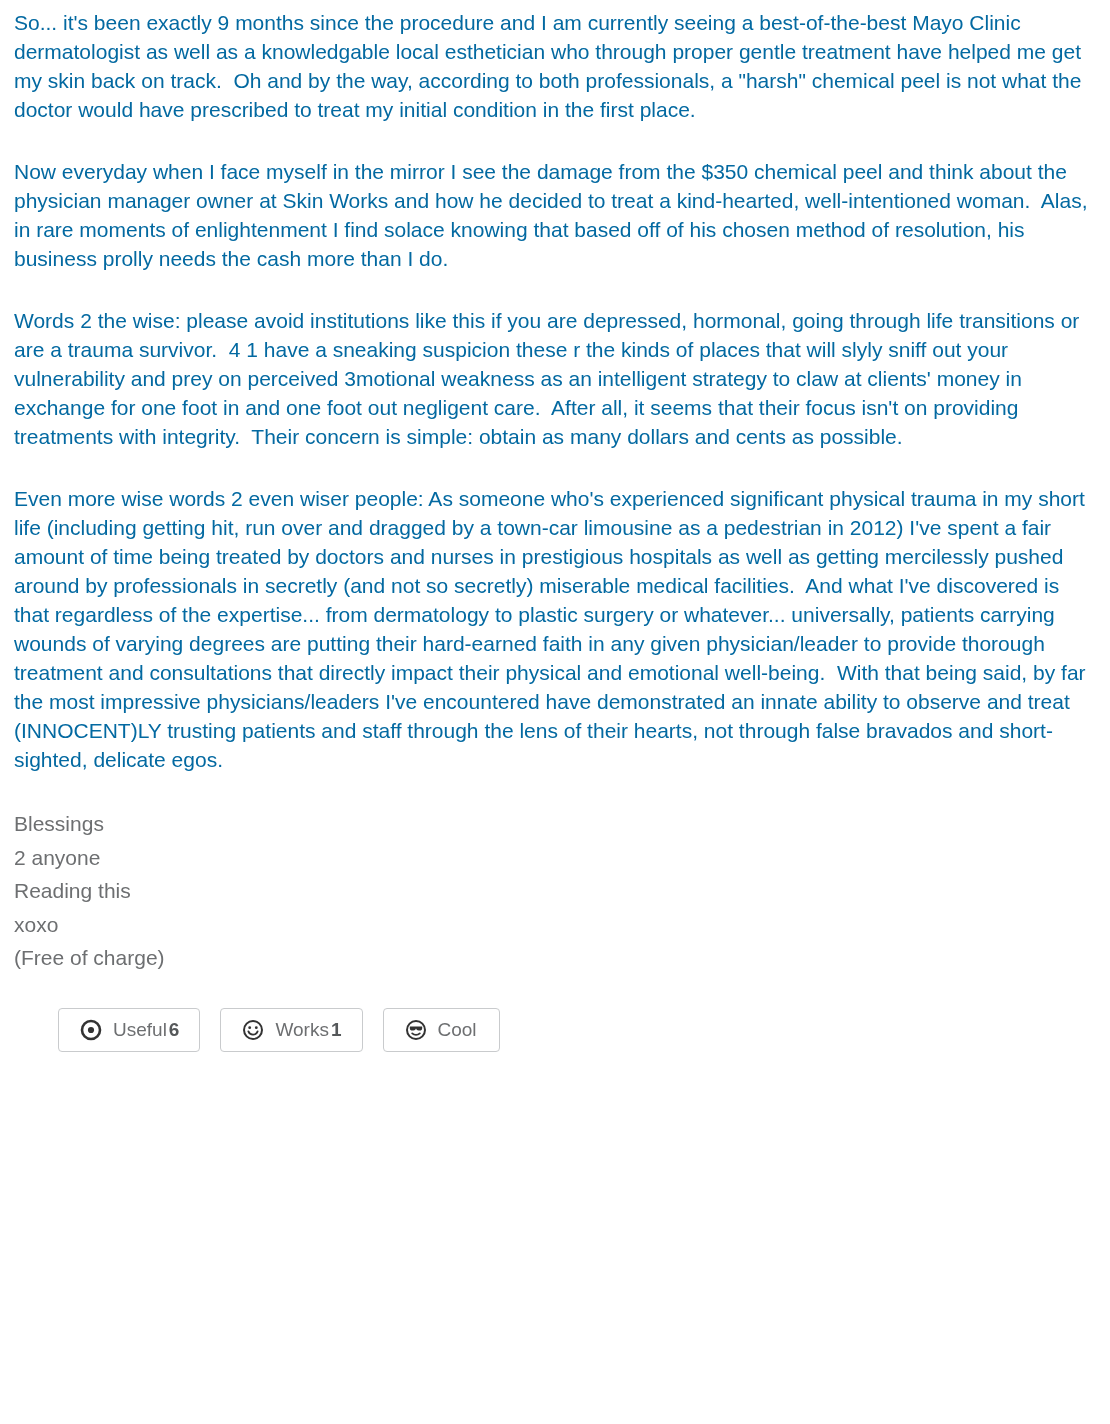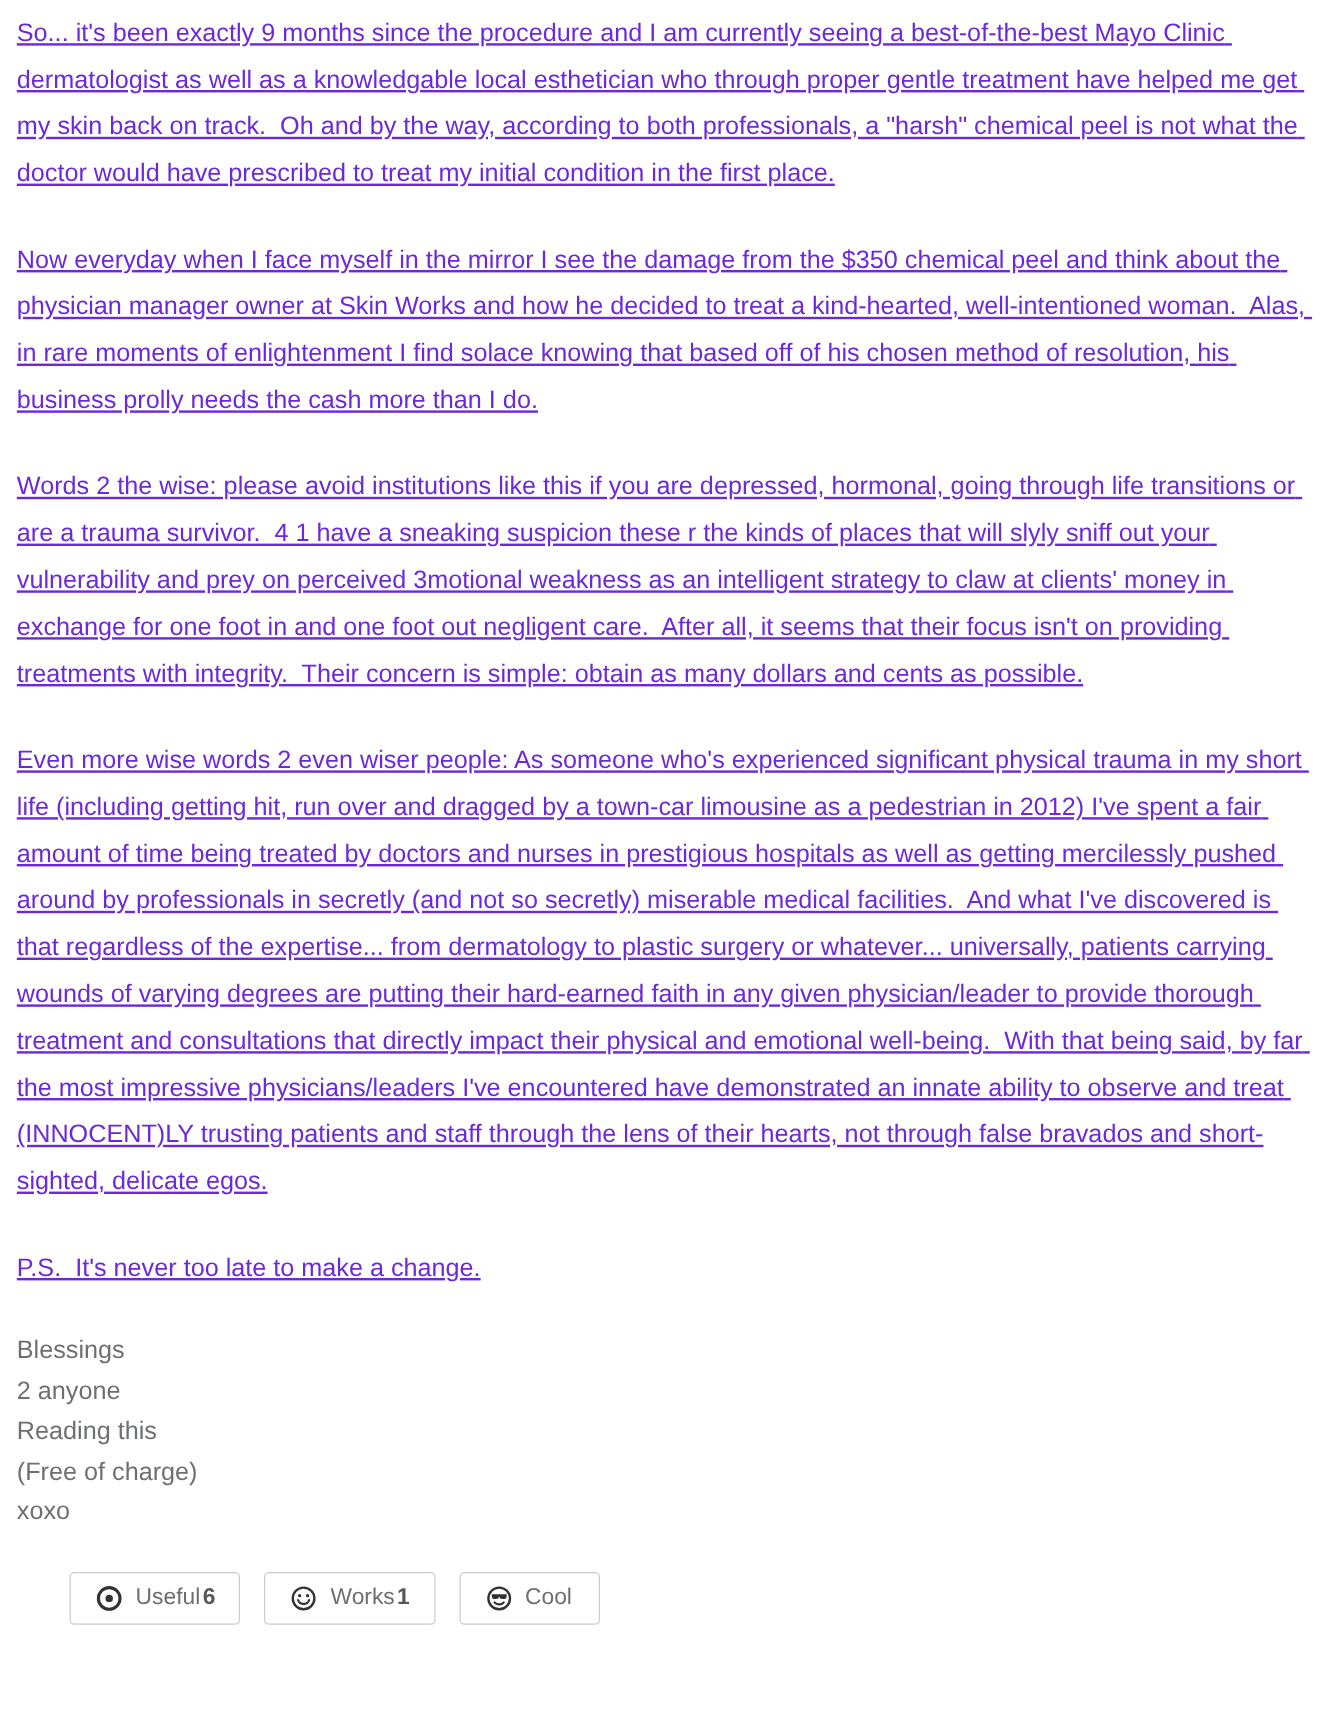--- a/index.html
+++ b/index.html
@@ -11,24 +11,23 @@
   body {
     width: 1110px;
     font-family: "Liberation Sans", "DejaVu Sans", sans-serif;
   }
   .review-container {
     padding: 8px 14px 24px 14px;
   }
   .review-text p {
     margin: 0 0 33px 0;
     font-size: 21px;
-    line-height: 39px;
-    color: #6d28d9;
+    line-height: 29px;
+    color: #0369a1;
     white-space: pre-wrap;
-    text-decoration: underline;
   }
   .signoff {
     margin: 0 0 33px 0;
   }
   .signoff div {
     font-size: 21px;
     line-height: 33.5px;
     color: #6d6f71;
   }
   .actions-row {
@@ -66,28 +65,27 @@
 </head>
 <body>
 
 <div class="review-container">
 
   <div class="review-text">
     <p>So... it's been exactly 9 months since the procedure and I am currently seeing a best-of-the-best Mayo Clinic dermatologist as well as a knowledgable local esthetician who through proper gentle treatment have helped me get my skin back on track.  Oh and by the way, according to both professionals, a "harsh" chemical peel is not what the doctor would have prescribed to treat my initial condition in the first place.</p>
     <p>Now everyday when I face myself in the mirror I see the damage from the $350 chemical peel and think about the physician manager owner at Skin Works and how he decided to treat a kind-hearted, well-intentioned woman.  Alas, in rare moments of enlightenment I find solace knowing that based off of his chosen method of resolution, his business prolly needs the cash more than I do.</p>
     <p>Words 2 the wise: please avoid institutions like this if you are depressed, hormonal, going through life transitions or are a trauma survivor.  4 1 have a sneaking suspicion these r the kinds of places that will slyly sniff out your vulnerability and prey on perceived 3motional weakness as an intelligent strategy to claw at clients' money in exchange for one foot in and one foot out negligent care.  After all, it seems that their focus isn't on providing treatments with integrity.  Their concern is simple: obtain as many dollars and cents as possible.</p>
     <p>Even more wise words 2 even wiser people: As someone who's experienced significant physical trauma in my short life (including getting hit, run over and dragged by a town-car limousine as a pedestrian in 2012) I've spent a fair amount of time being treated by doctors and nurses in prestigious hospitals as well as getting mercilessly pushed around by professionals in secretly (and not so secretly) miserable medical facilities.  And what I've discovered is that regardless of the expertise... from dermatology to plastic surgery or whatever... universally, patients carrying wounds of varying degrees are putting their hard-earned faith in any given physician/leader to provide thorough treatment and consultations that directly impact their physical and emotional well-being.  With that being said, by far the most impressive physicians/leaders I've encountered have demonstrated an innate ability to observe and treat (INNOCENT)LY trusting patients and staff through the lens of their hearts, not through false bravados and short-sighted, delicate egos.</p>
-    <p>P.S.  It's never too late to make a change.</p>
 
     <div class="signoff">
       <div>Blessings</div>
       <div>2 anyone</div>
       <div>Reading this</div>
+      <div>xoxo</div>
       <div>(Free of charge)</div>
-      <div>xoxo</div>
     </div>
   </div>
 
   <div class="actions-row">
 
     <button class="action-btn">
       <span class="icon">
         <svg width="24" height="24" viewBox="0 0 24 24" aria-hidden="true">
           <circle cx="12" cy="12" r="9" fill="none" stroke="#333333" stroke-width="2.6"></circle>
           <circle cx="12" cy="12" r="3.1" fill="#333333"></circle>

